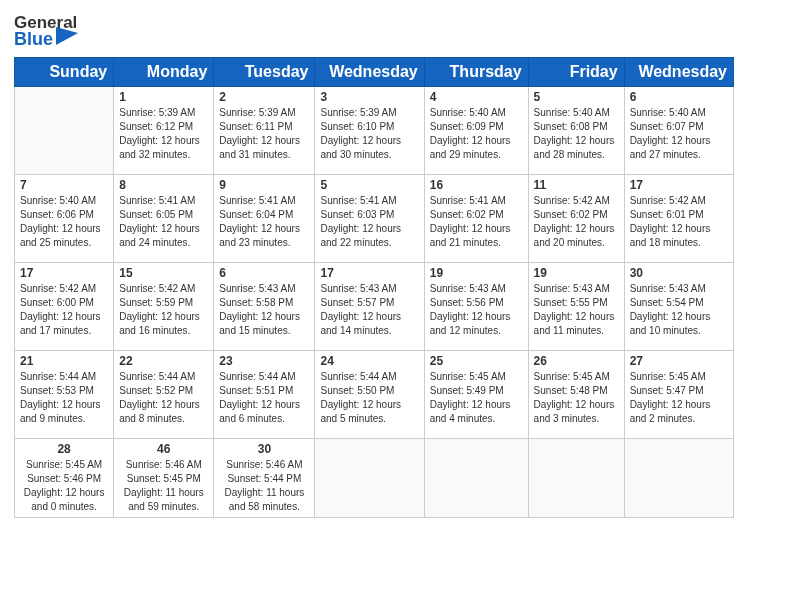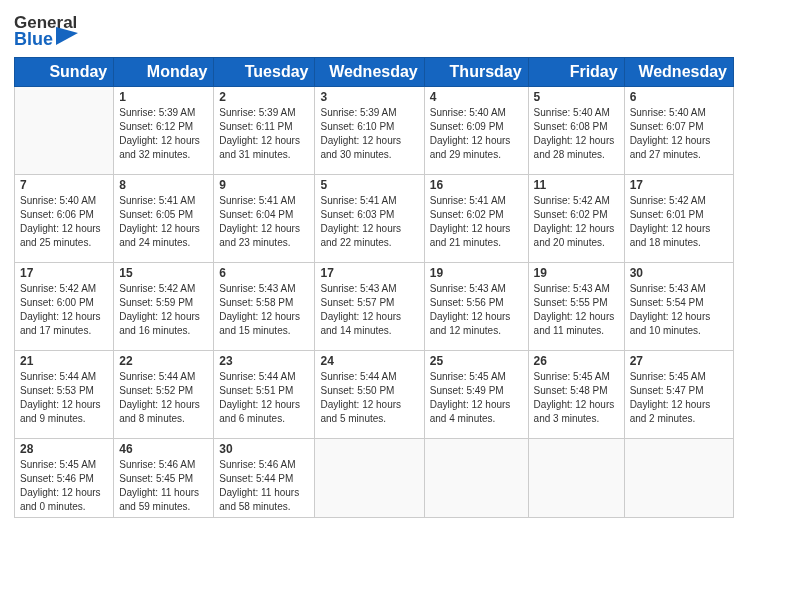--- a/index.html
+++ b/index.html
@@ -75,20 +75,21 @@
     .day-info {
       font-size: 10px;
       color: #333;
       line-height: 1.4;
     }
     .empty-cell {
       background: #f9f9f9;
     }
     .last-row td {
       height: 72px;
+      text-align: center;
     }
   </style>
 </head>
 <body>
 
 <div class="page">
   <div class="header">
     <div class="logo">
       <div style="display:flex; align-items:center;">
         <div style="display:flex; flex-direction:column; line-height:1;">

